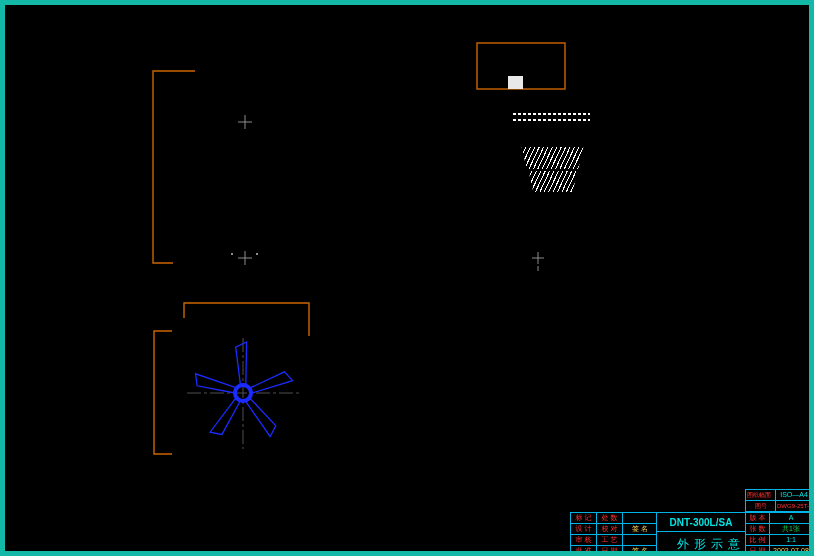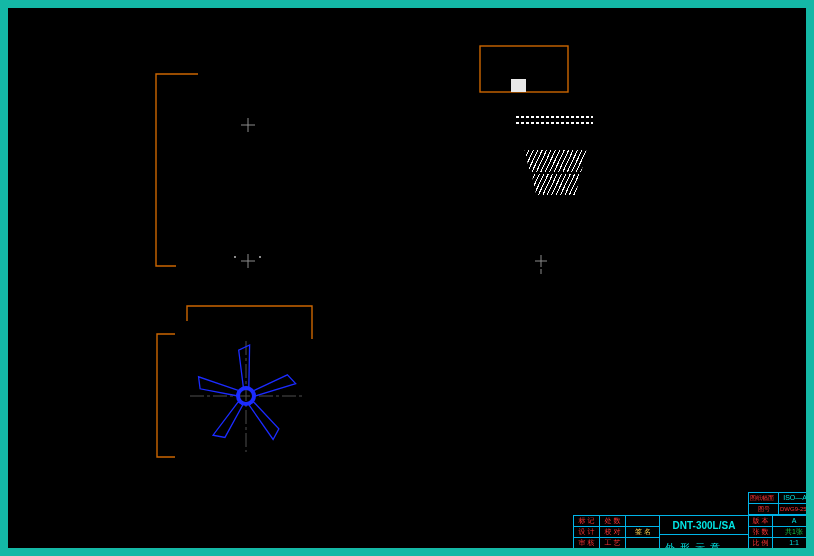--- a/index.html
+++ b/index.html
@@ -1,18 +1,18 @@
 <!DOCTYPE html>
 <html><head>
 <meta charset="utf-8">
 <style>
   html,body{margin:0;padding:0;background:#222;}
   #canvas{
     position:relative;width:814px;height:556px;background:#000;
-    border:8px solid #14b8a6;box-sizing:border-box;overflow:hidden;
+    border:5px solid #14b8a6;box-sizing:border-box;overflow:hidden;
     font-family:"Liberation Sans", sans-serif;
   }
   svg{position:absolute;left:0;top:0;}
   .abs{position:absolute;}
 
   
   .hatch{
     position:absolute;
     background:repeating-linear-gradient(115deg,#ffffff 0px,#ffffff 1px,rgba(0,0,0,0) 1px,rgba(0,0,0,0) 4px);
   }
@@ -45,21 +45,21 @@
   .tb-top .val{position:absolute;left:31px;top:0;right:1px;height:100%;line-height:10px;font-size:7px;text-align:center;}
 
   .tb-main{position:absolute;left:0;top:23px;width:243px;height:44px;border:1px solid #00b4e8;}
   .rowL{position:absolute;left:0;width:86px;height:11px;border-bottom:1px solid #00b4e8;border-right:1px solid #00b4e8;}
   .rowL .c1{position:absolute;left:0;top:0;width:26px;height:100%;border-right:1px solid #00b4e8;line-height:10px;text-align:center;}
   .rowL .c2{position:absolute;left:26px;top:0;width:26px;height:100%;border-right:1px solid #00b4e8;line-height:10px;text-align:center;}
   .rowL .c3{position:absolute;left:52px;top:0;width:34px;height:100%;line-height:10px;text-align:center;font-size:7px;}
   .center-model{position:absolute;left:86px;top:0;width:89px;height:19px;border-right:1px solid #00b4e8;border-bottom:1px solid #00b4e8;
     line-height:19px;text-align:center;font-size:10px;font-weight:bold;color:#00e5e5;}
   .center-title{position:absolute;left:86px;top:19px;width:89px;height:25px;border-right:1px solid #00b4e8;
-    line-height:25px;text-align:left;font-size:10px;letter-spacing:5px;color:#00e5e5;padding-left:5px;}
+    line-height:25px;text-align:right;font-size:12px;letter-spacing:5px;color:#00e5e5;padding-left:5px;}
   .rowR{position:absolute;left:175px;width:66px;height:11px;border-bottom:1px solid #00b4e8;}
   .rowR .lab{position:absolute;left:0;top:0;width:24px;height:100%;border-right:1px solid #00b4e8;line-height:10px;text-align:center;}
   .rowR .val{position:absolute;left:24px;top:0;right:0;height:100%;line-height:10px;text-align:center;font-size:7px;}
   .noborderB{border-bottom:none !important;}
 </style>
 </head>
 <body>
 
 <div id="canvas">
 

